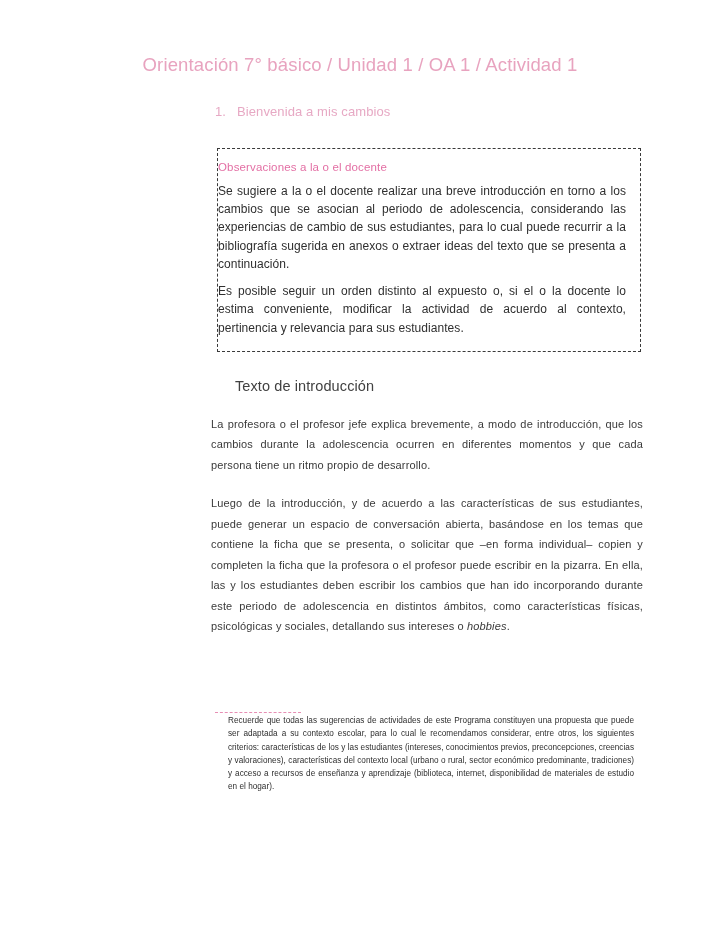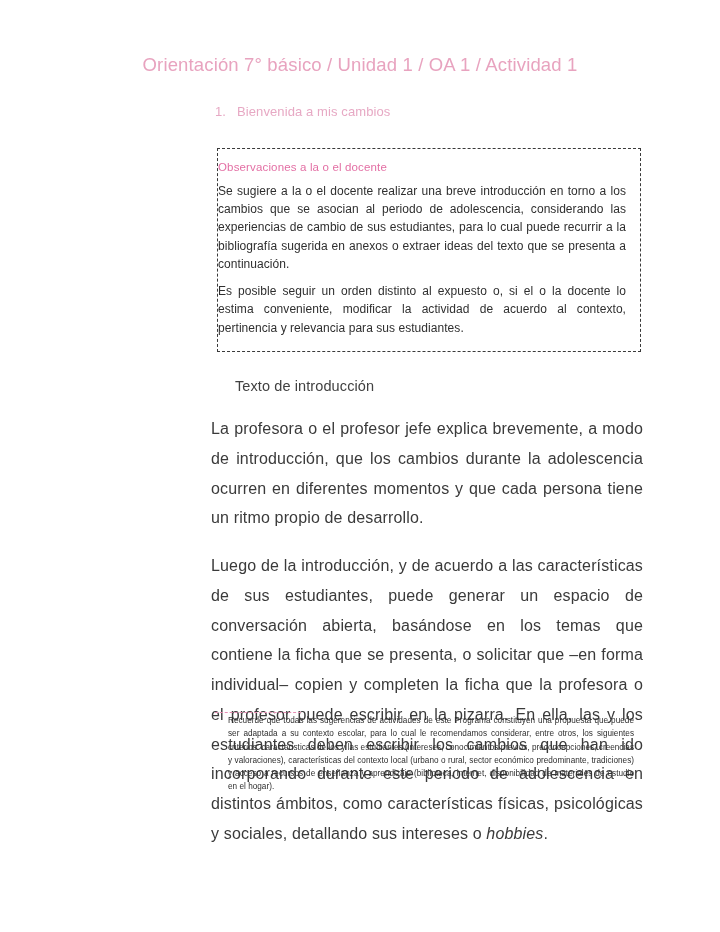--- a/index.html
+++ b/index.html
@@ -92,21 +92,21 @@
   }
 
   
   .body-block {
     position: absolute;
     left: 211px;
     top: 414px;
     width: 432px;
   }
   .body-p {
-    font-size: 16px;
+    font-size: 11px;
     line-height: 1.86;
     color: #3a3a3a;
     text-align: justify;
     margin: 0 0 18px 0;
     letter-spacing: 0.15px;
   }
   .body-p:last-child { margin-bottom: 16px; }
   .it { font-style: italic; }
 
   

